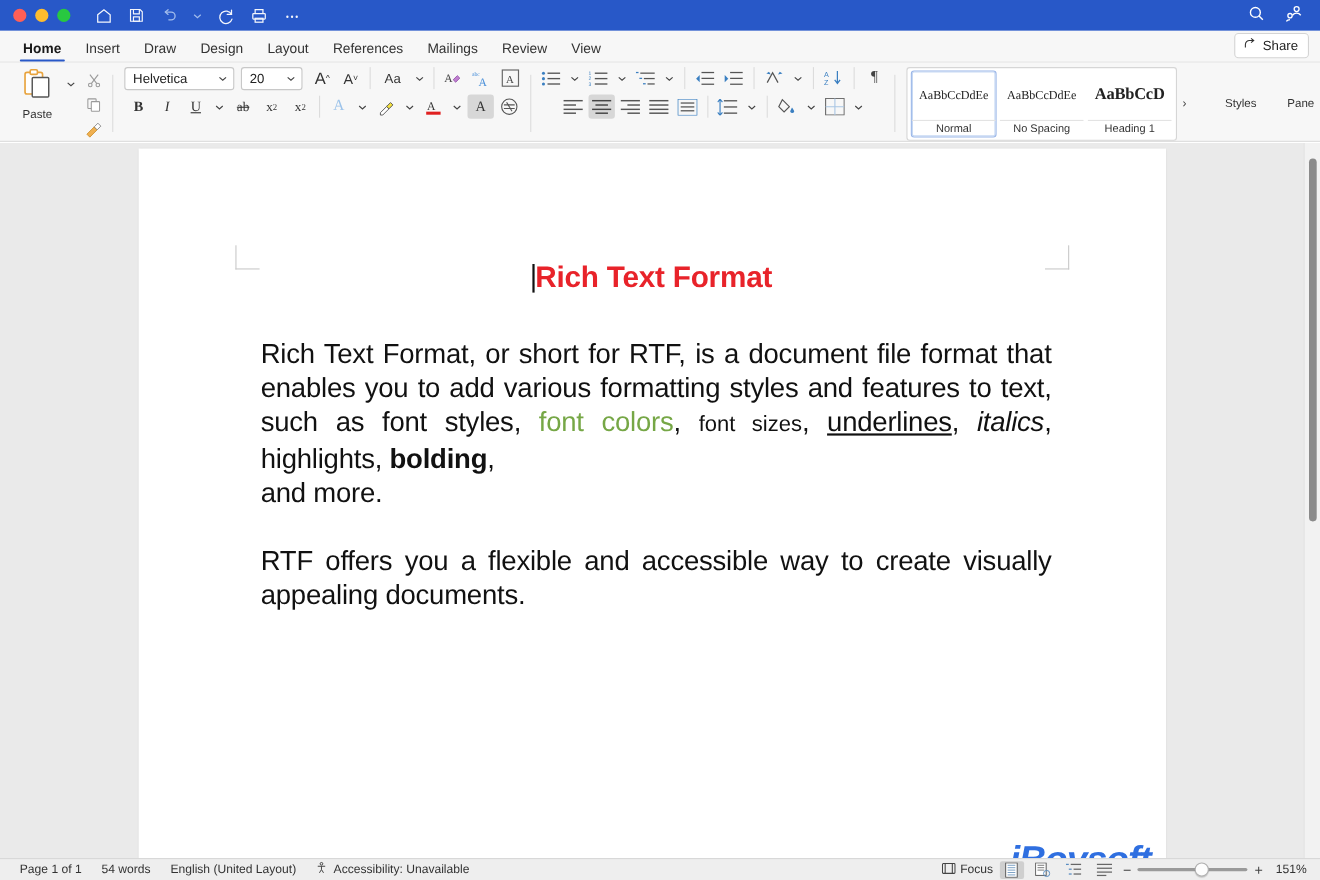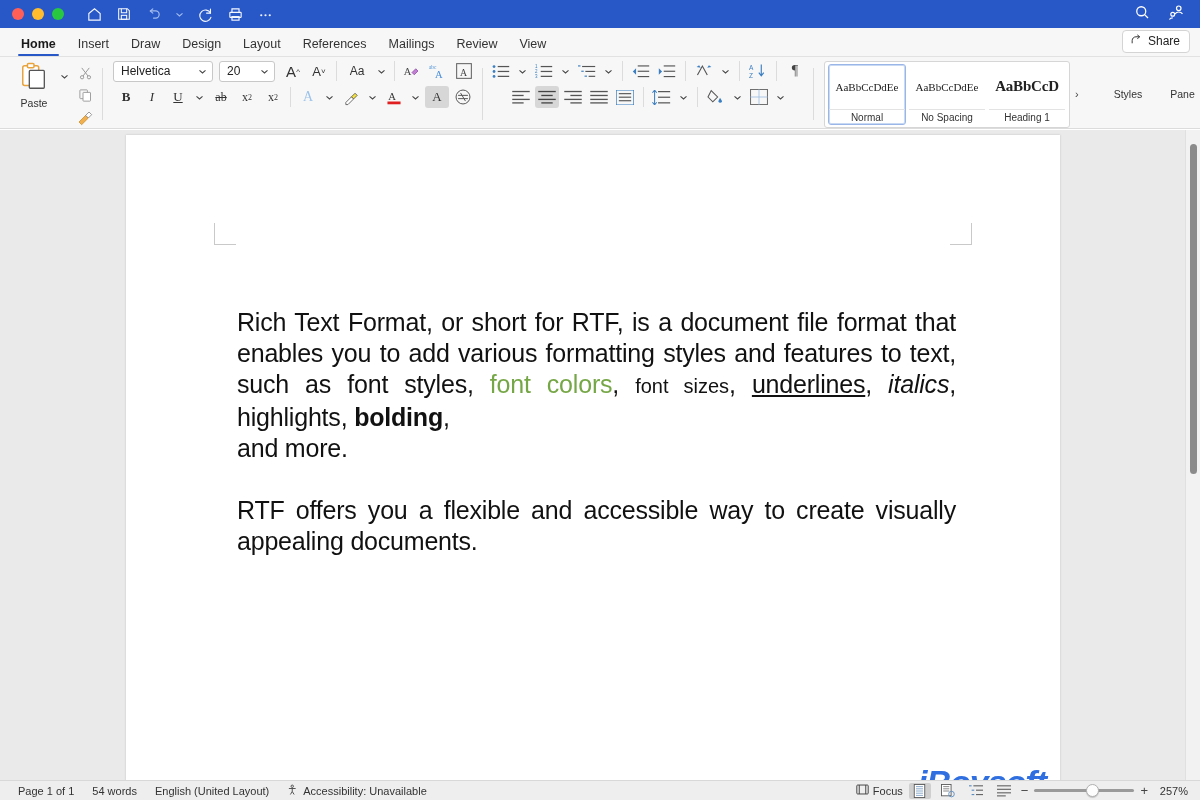--- a/index.html
+++ b/index.html
@@ -616,20 +616,23 @@
       <span>Pane</span>
     </div>
   </div>
 </div>
 
 <div class="docarea">
   <div class="page">
     <div class="mark tl"></div>
     <div class="mark tr"></div>
 
+    <div class="doctitle">
+      <span class="caret-bar"></span><span>Rich Text Format</span>
+    </div>
 
     <div class="body-txt">
       <p><span>Rich Text Format, or short for RTF, is a document file format that enables you to add various formatting styles and features to text, such as font styles, </span><span class="green">font colors</span><span>, </span><span class="small">font sizes</span><span>, </span><span class="ul">underlines</span><span>, </span><span class="it">italics</span><span>, highlights, </span><span class="bd">bolding</span><span>,</span></p>
       <p class="last-line">and more.</p>
       <p class="gap">RTF offers you a flexible and accessible way to create visually appealing documents.</p>
     </div>
 
     <div class="watermark">iBoysoft</div>
   </div>
 
@@ -694,15 +697,15 @@
           <rect x="0" y="12.5" width="10" height="1.3" fill="#666"></rect>
         </svg>
     </span>
     <span class="zoomslider">
       <span style="font-size:13px;color:#444;">−</span>
       <span class="ztrack">
         <span class="zknob"></span>
       </span>
       <span style="font-size:13px;color:#444;">+</span>
     </span>
-    <span class="zlabel">257%</span>
+    <span class="zlabel">151%</span>
   </div>
 </div>
 
 </body></html>

